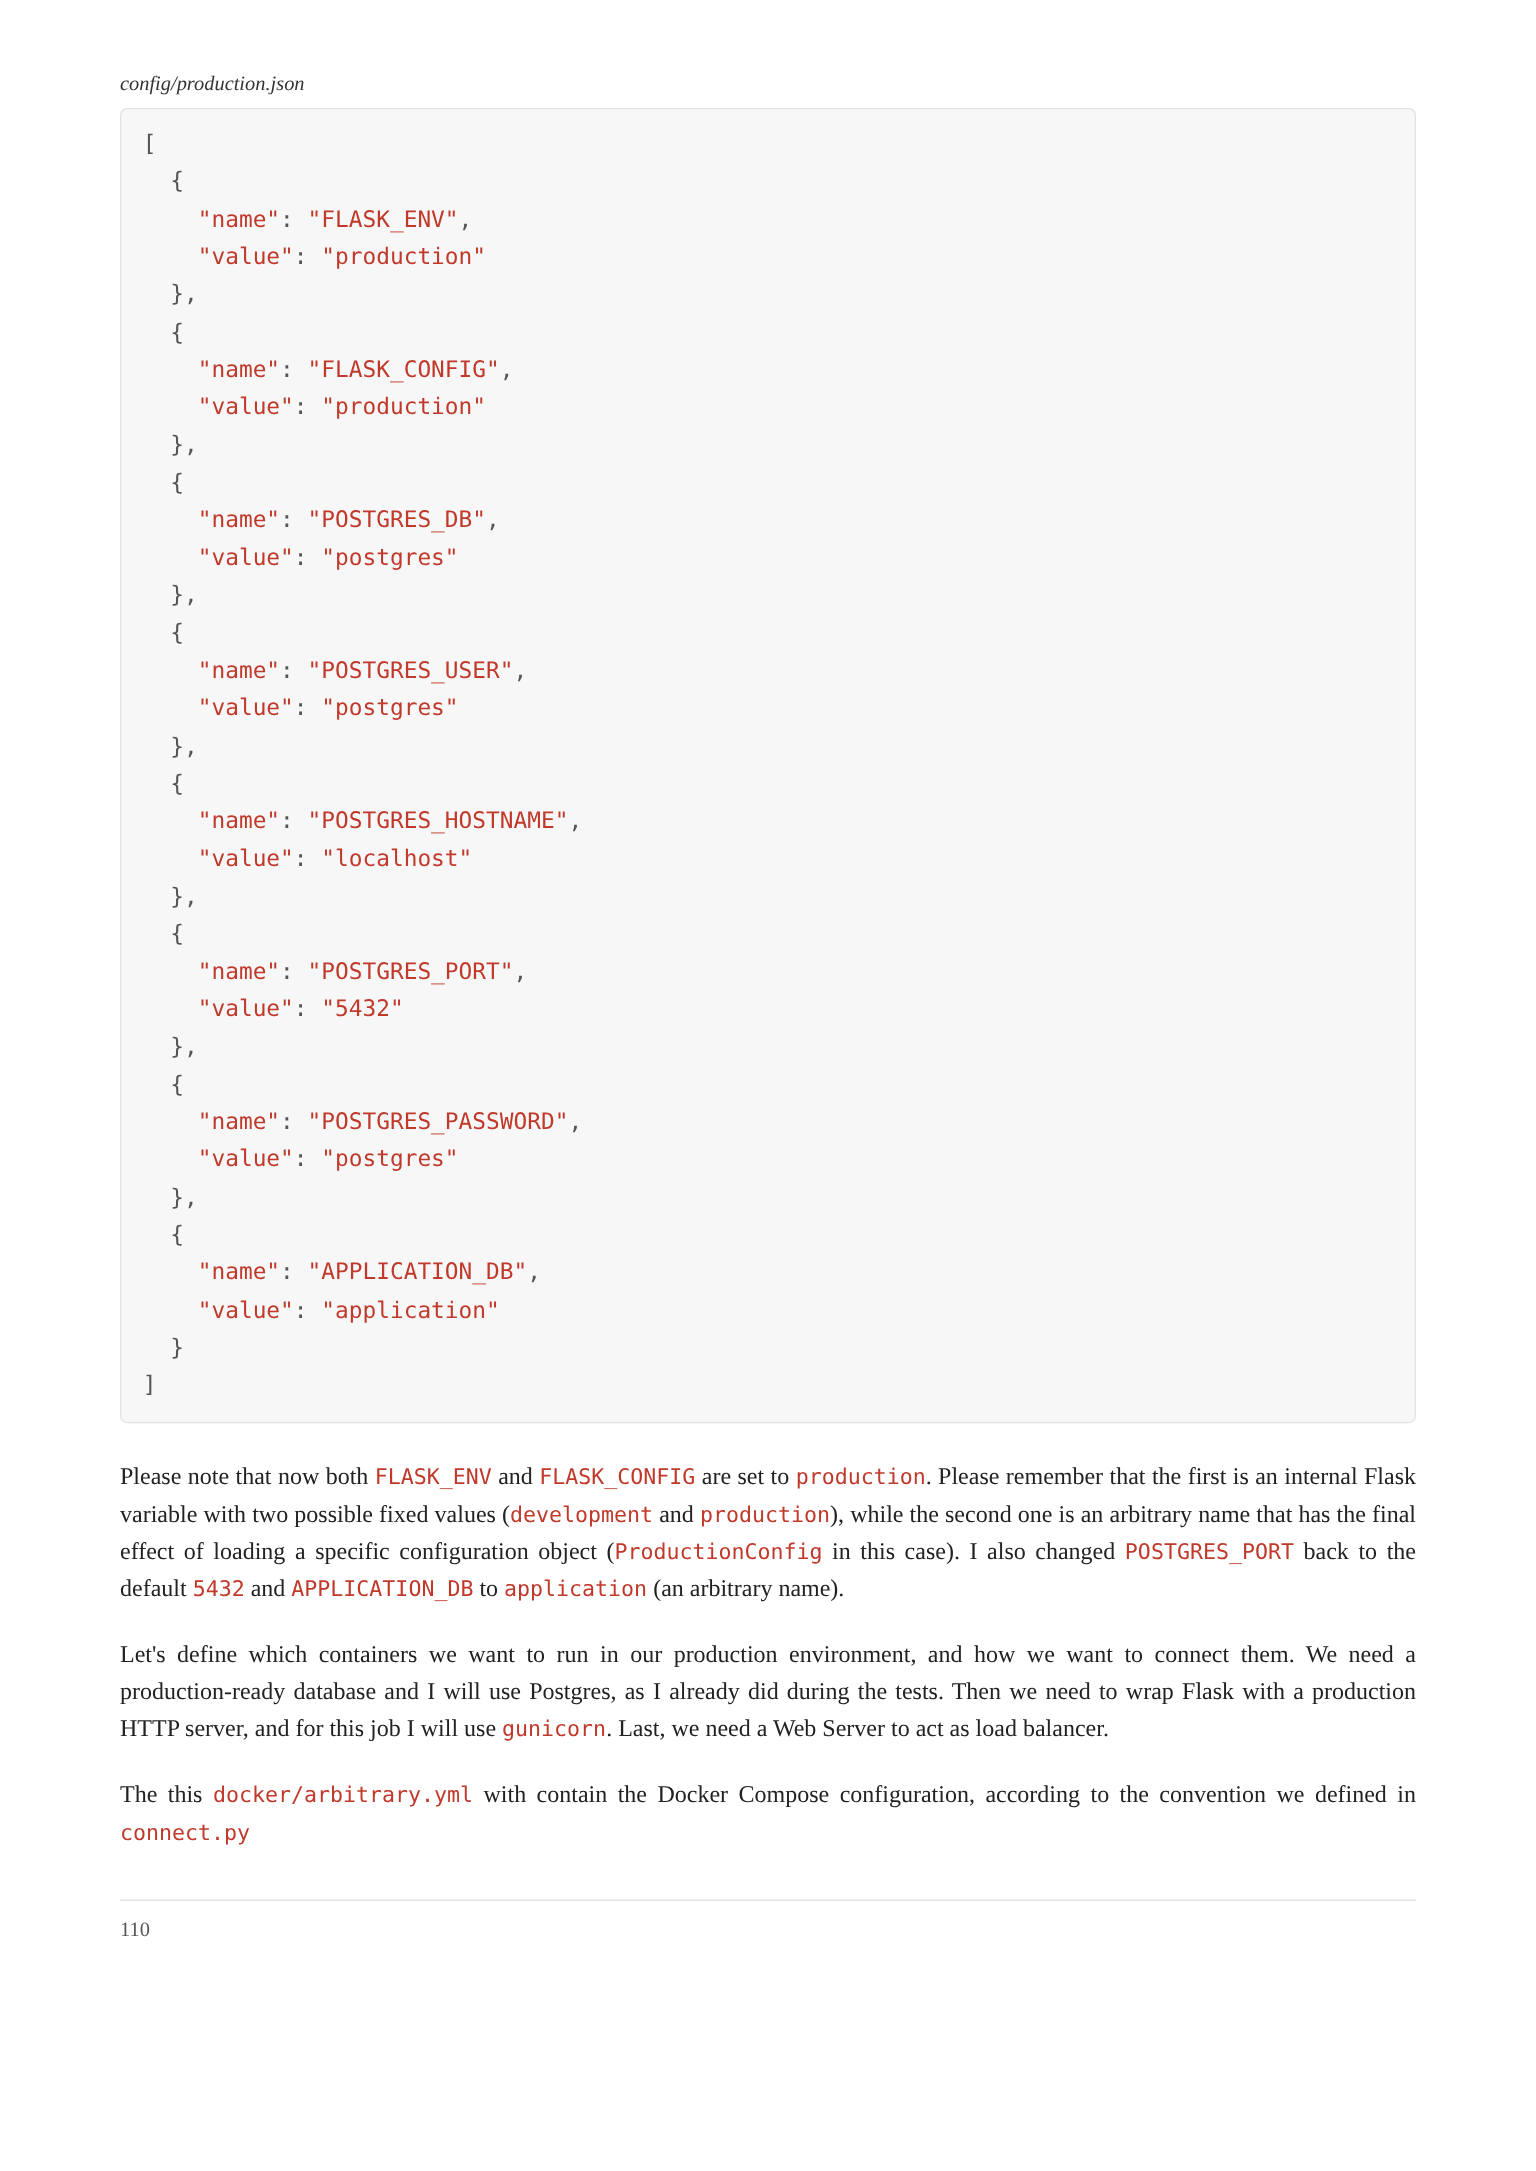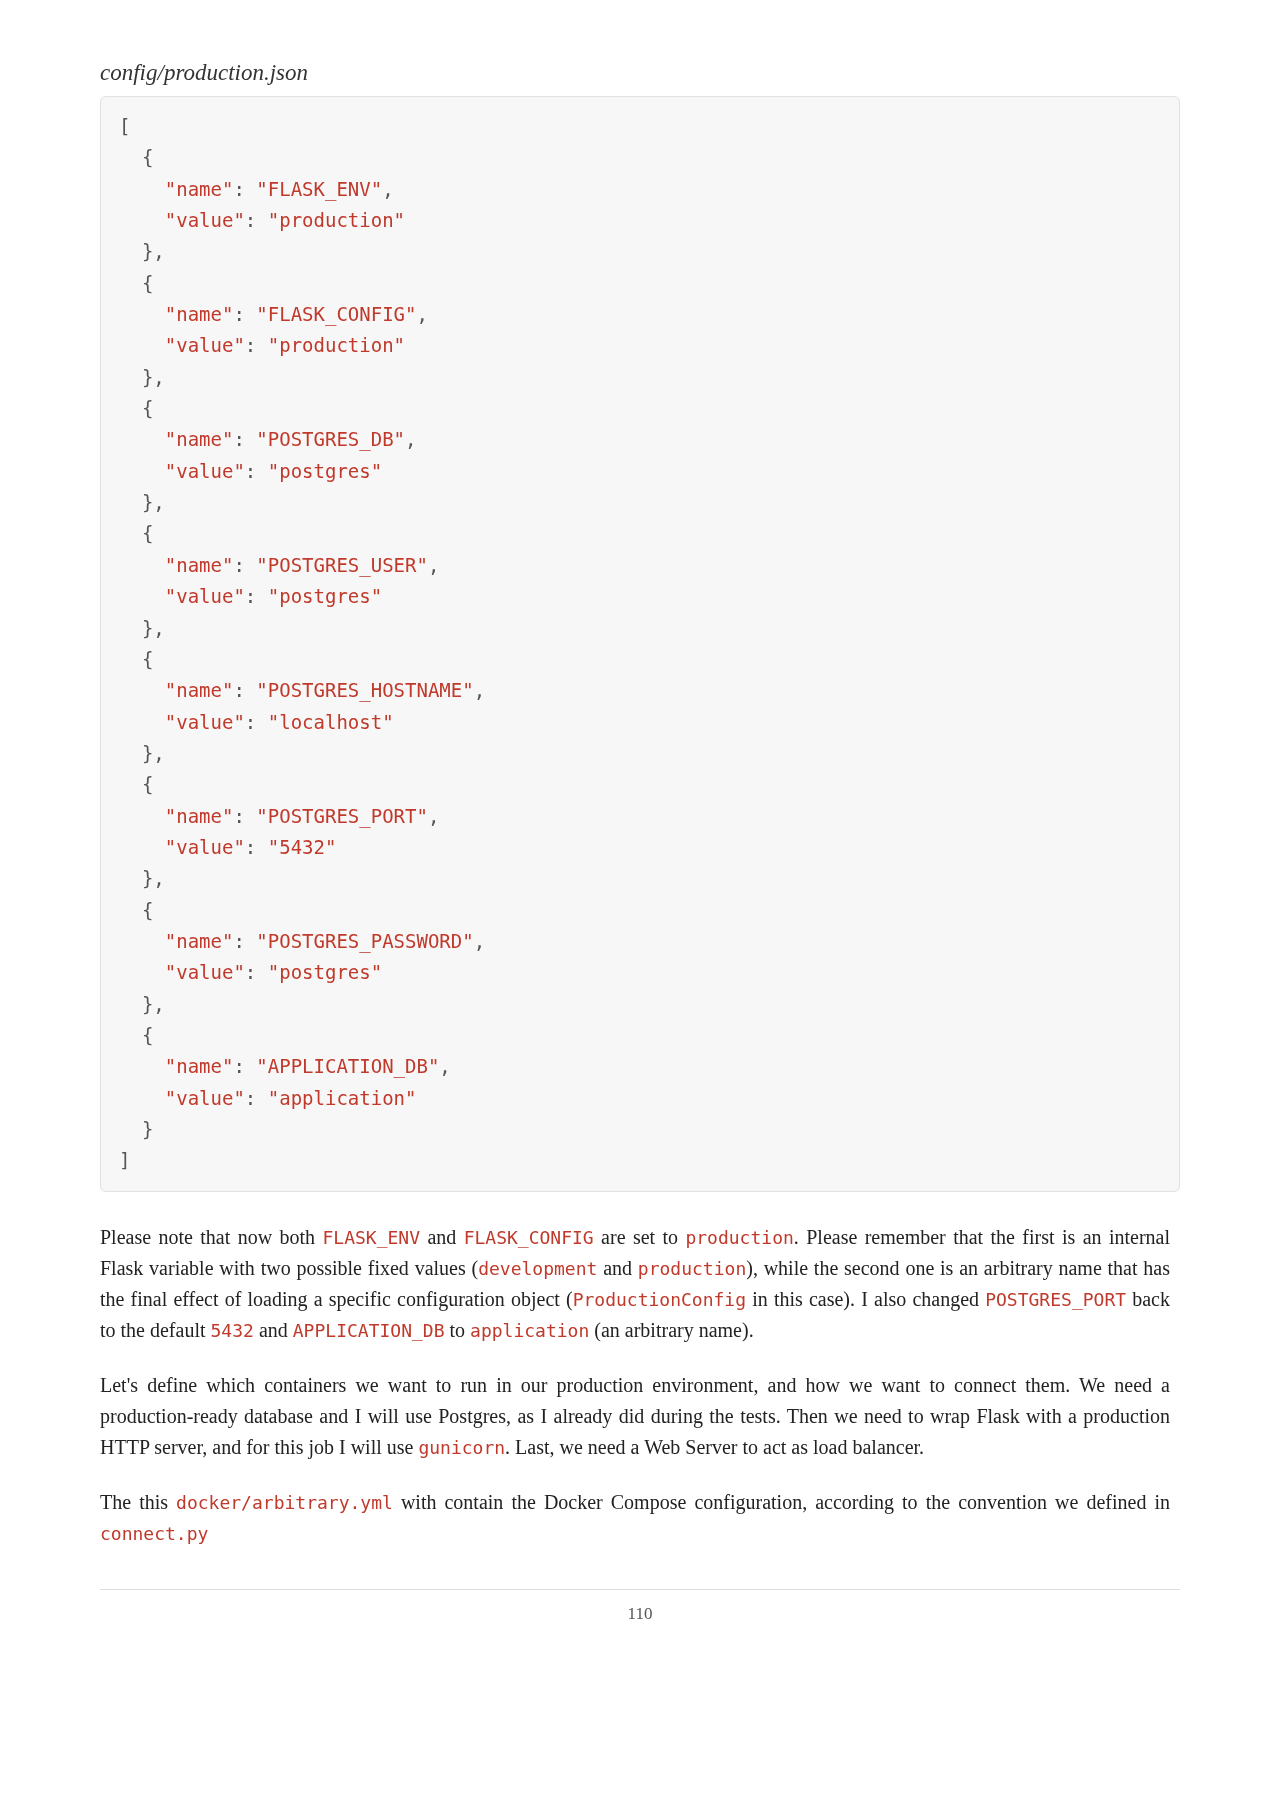--- a/index.html
+++ b/index.html
@@ -11,21 +11,21 @@
   }
   .page {
     width: 1280px;
     min-height: 1809px;
     padding: 60px 100px 40px 100px;
     box-sizing: border-box;
     position: relative;
   }
   .filepath {
     font-style: italic;
-    font-size: 23px;
+    font-size: 17px;
     color: #333;
     margin-bottom: 10px;
     font-family: Georgia, 'Times New Roman', serif;
   }
   .codeblock {
     background: #f7f7f7;
     border: 1px solid #e1e1e1;
     border-radius: 6px;
     padding: 14px 18px;
     font-family: 'Menlo', 'Consolas', 'DejaVu Sans Mono', monospace;
@@ -35,37 +35,36 @@
     color: #333;
     margin-bottom: 30px;
   }
   .codeblock .s { color: #c0392b; } 
   .codeblock .p { color: #555; }    
   .body-text {
     font-size: 20px;
     line-height: 1.55;
     text-align: justify;
     color: #222;
-    margin: 0 10px 24px 0;
+    margin: 0 0 24px 0;
   }
   .inline-code {
     font-family: 'Menlo', 'Consolas', 'DejaVu Sans Mono', monospace;
     color: #c0392b;
     font-size: 18px;
   }
   .footer-rule {
     border: none;
     border-top: 1px solid #ddd;
     margin: 40px 0 14px 0;
   }
   .page-number {
     font-size: 17px;
     color: #555;
     font-family: Georgia, 'Times New Roman', serif;
-    text-align: center;
   }
 </style>
 </head>
 <body>
 
 <div class="page">
 
   <div class="filepath">config/production.json</div>
 
   <div class="codeblock" id="code-block"><span class="p">[</span>

